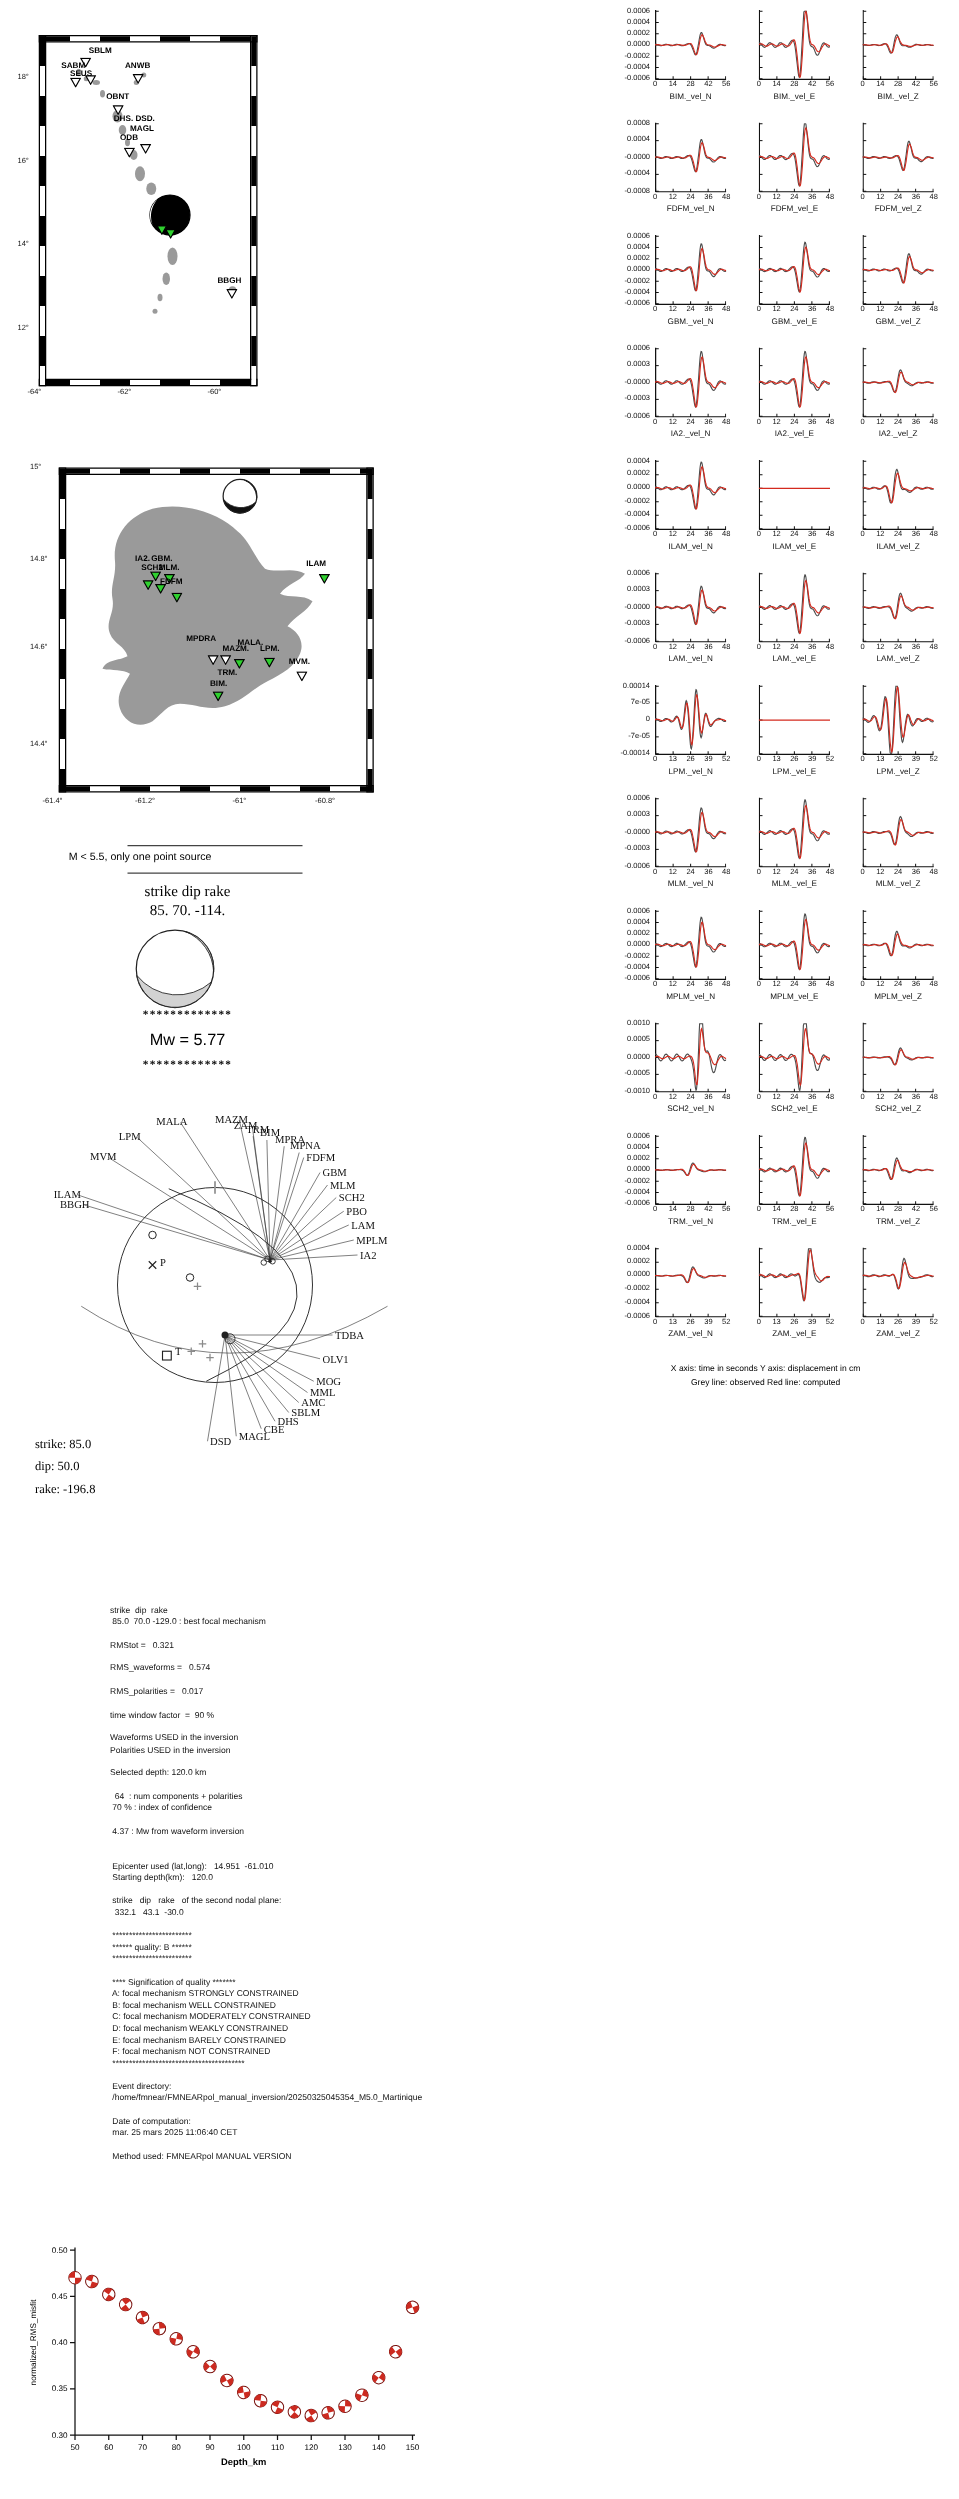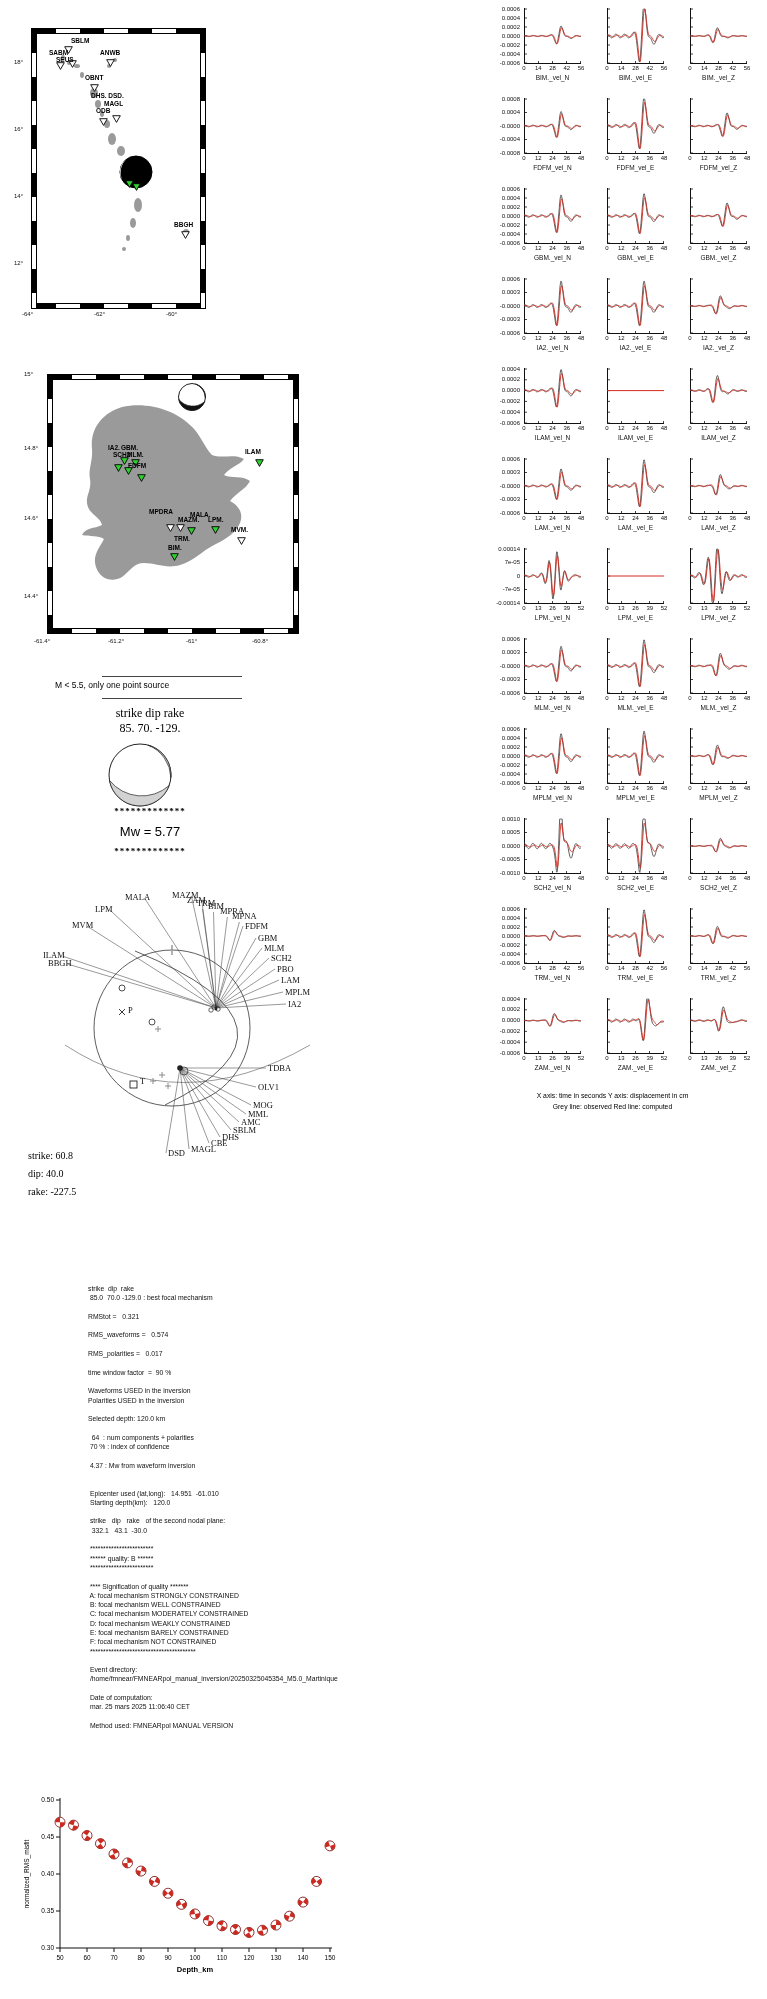--- a/index.html
+++ b/index.html
@@ -184,21 +184,21 @@
         <div class="abs stlab" style="left: 174px; top: 535px;">TRM.</div>
         <div class="abs stlab" style="left: 168px; top: 544px;">BIM.</div>
       </div>
   </div>
 
   <div>
     <div class="sep" style="left:102px;top:676px;width:140px;"></div>
     <div class="abs" style="left:55px;top:680px;font-size:8.5px;">M &lt; 5.5, only one point source</div>
     <div class="sep" style="left:102px;top:698px;width:140px;"></div>
     <div class="abs serif" style="left:75px;top:706px;width:150px;text-align:center;font-size:12px;">strike dip rake</div>
-    <div class="abs serif" style="left:75px;top:721px;width:150px;text-align:center;font-size:12px;">85. 70. -129.</div>
+    <div class="abs serif" style="left:75px;top:721px;width:150px;text-align:center;font-size:12px;">85. 70. -114.</div>
     <svg class="abs" style="left:105px;top:740px;" width="70" height="70">
       <g id="main-ball">
           <circle cx="35" cy="35" r="31" fill="#fff" stroke="#222" stroke-width="1"></circle>
           <path d="M8.0,-29.9 A31.0,31.0 0 0 1 30.9,2.7 A36.2,36.2 0 0 0 8.0,-29.9 Z" fill="#d2d2d2" stroke="#222" stroke-width="0.7" transform="translate(35,35)"></path>
           <path d="M-30.5,5.4 A31.0,31.0 0 0 0 29.1,10.6 A41.3,41.3 0 0 1 -30.5,5.4 Z" fill="#d2d2d2" stroke="#222" stroke-width="0.7" transform="translate(35,35)"></path>
         </g>
     </svg>
     <div class="abs serif" style="left:75px;top:806px;width:150px;text-align:center;font-size:9px;font-weight:bold;letter-spacing:1px;">*************</div>
     <div class="abs" style="left:75px;top:824px;width:150px;text-align:center;font-size:13px;">Mw = 5.77</div>
     <div class="abs serif" style="left:75px;top:846px;width:150px;text-align:center;font-size:9px;font-weight:bold;letter-spacing:1px;">*************</div>
@@ -277,23 +277,23 @@
       <circle cx="142" cy="137" r="3" fill="none" stroke="#222" stroke-width="0.8"></circle>
       <path d="M109,124 L115,130 M115,124 L109,130" stroke="#222" stroke-width="0.9" fill="none"></path>
       <text x="118" y="128" class="snlab">P</text>
       <rect x="120" y="196" width="7" height="7" fill="none" stroke="#222" stroke-width="0.9"></rect>
       <text x="130" y="199" class="snlab">T</text>
       <path d="M145,144 L151,144 M148,141 L148,147" stroke="#8a8a8a" stroke-width="1"></path>
       <path d="M149,190 L155,190 M152,187 L152,193" stroke="#8a8a8a" stroke-width="1"></path>
       <path d="M140,196 L146,196 M143,193 L143,199" stroke="#8a8a8a" stroke-width="1"></path>
       <path d="M155,201 L161,201 M158,198 L158,204" stroke="#8a8a8a" stroke-width="1"></path>
     </svg>
-  <div class="abs serif" style="left:28px;top:1150px;font-size:10px;">strike:  60.8</div>
-  <div class="abs serif" style="left:28px;top:1168px;font-size:10px;">dip: 40.0</div>
-  <div class="abs serif" style="left:28px;top:1186px;font-size:10px;">rake: -227.5</div>
+  <div class="abs serif" style="left:28px;top:1150px;font-size:10px;">strike:  85.0</div>
+  <div class="abs serif" style="left:28px;top:1168px;font-size:10px;">dip: 50.0</div>
+  <div class="abs serif" style="left:28px;top:1186px;font-size:10px;">rake: -196.8</div>
 
   <div id="waveform-col" class="abs" style="left:478px;top:8px;width:270px;">
       <div class="wrow">
         <div class="ycol">
           <div class="ytick" style="top: -2.5px;">0.0006</div>
           <div class="ytick" style="top: 6.5px;">0.0004</div>
           <div class="ytick" style="top: 15.5px;">0.0002</div>
           <div class="ytick" style="top: 24.5px;">0.0000</div>
           <div class="ytick" style="top: 33.5px;">-0.0002</div>
           <div class="ytick" style="top: 42.5px;">-0.0004</div>

